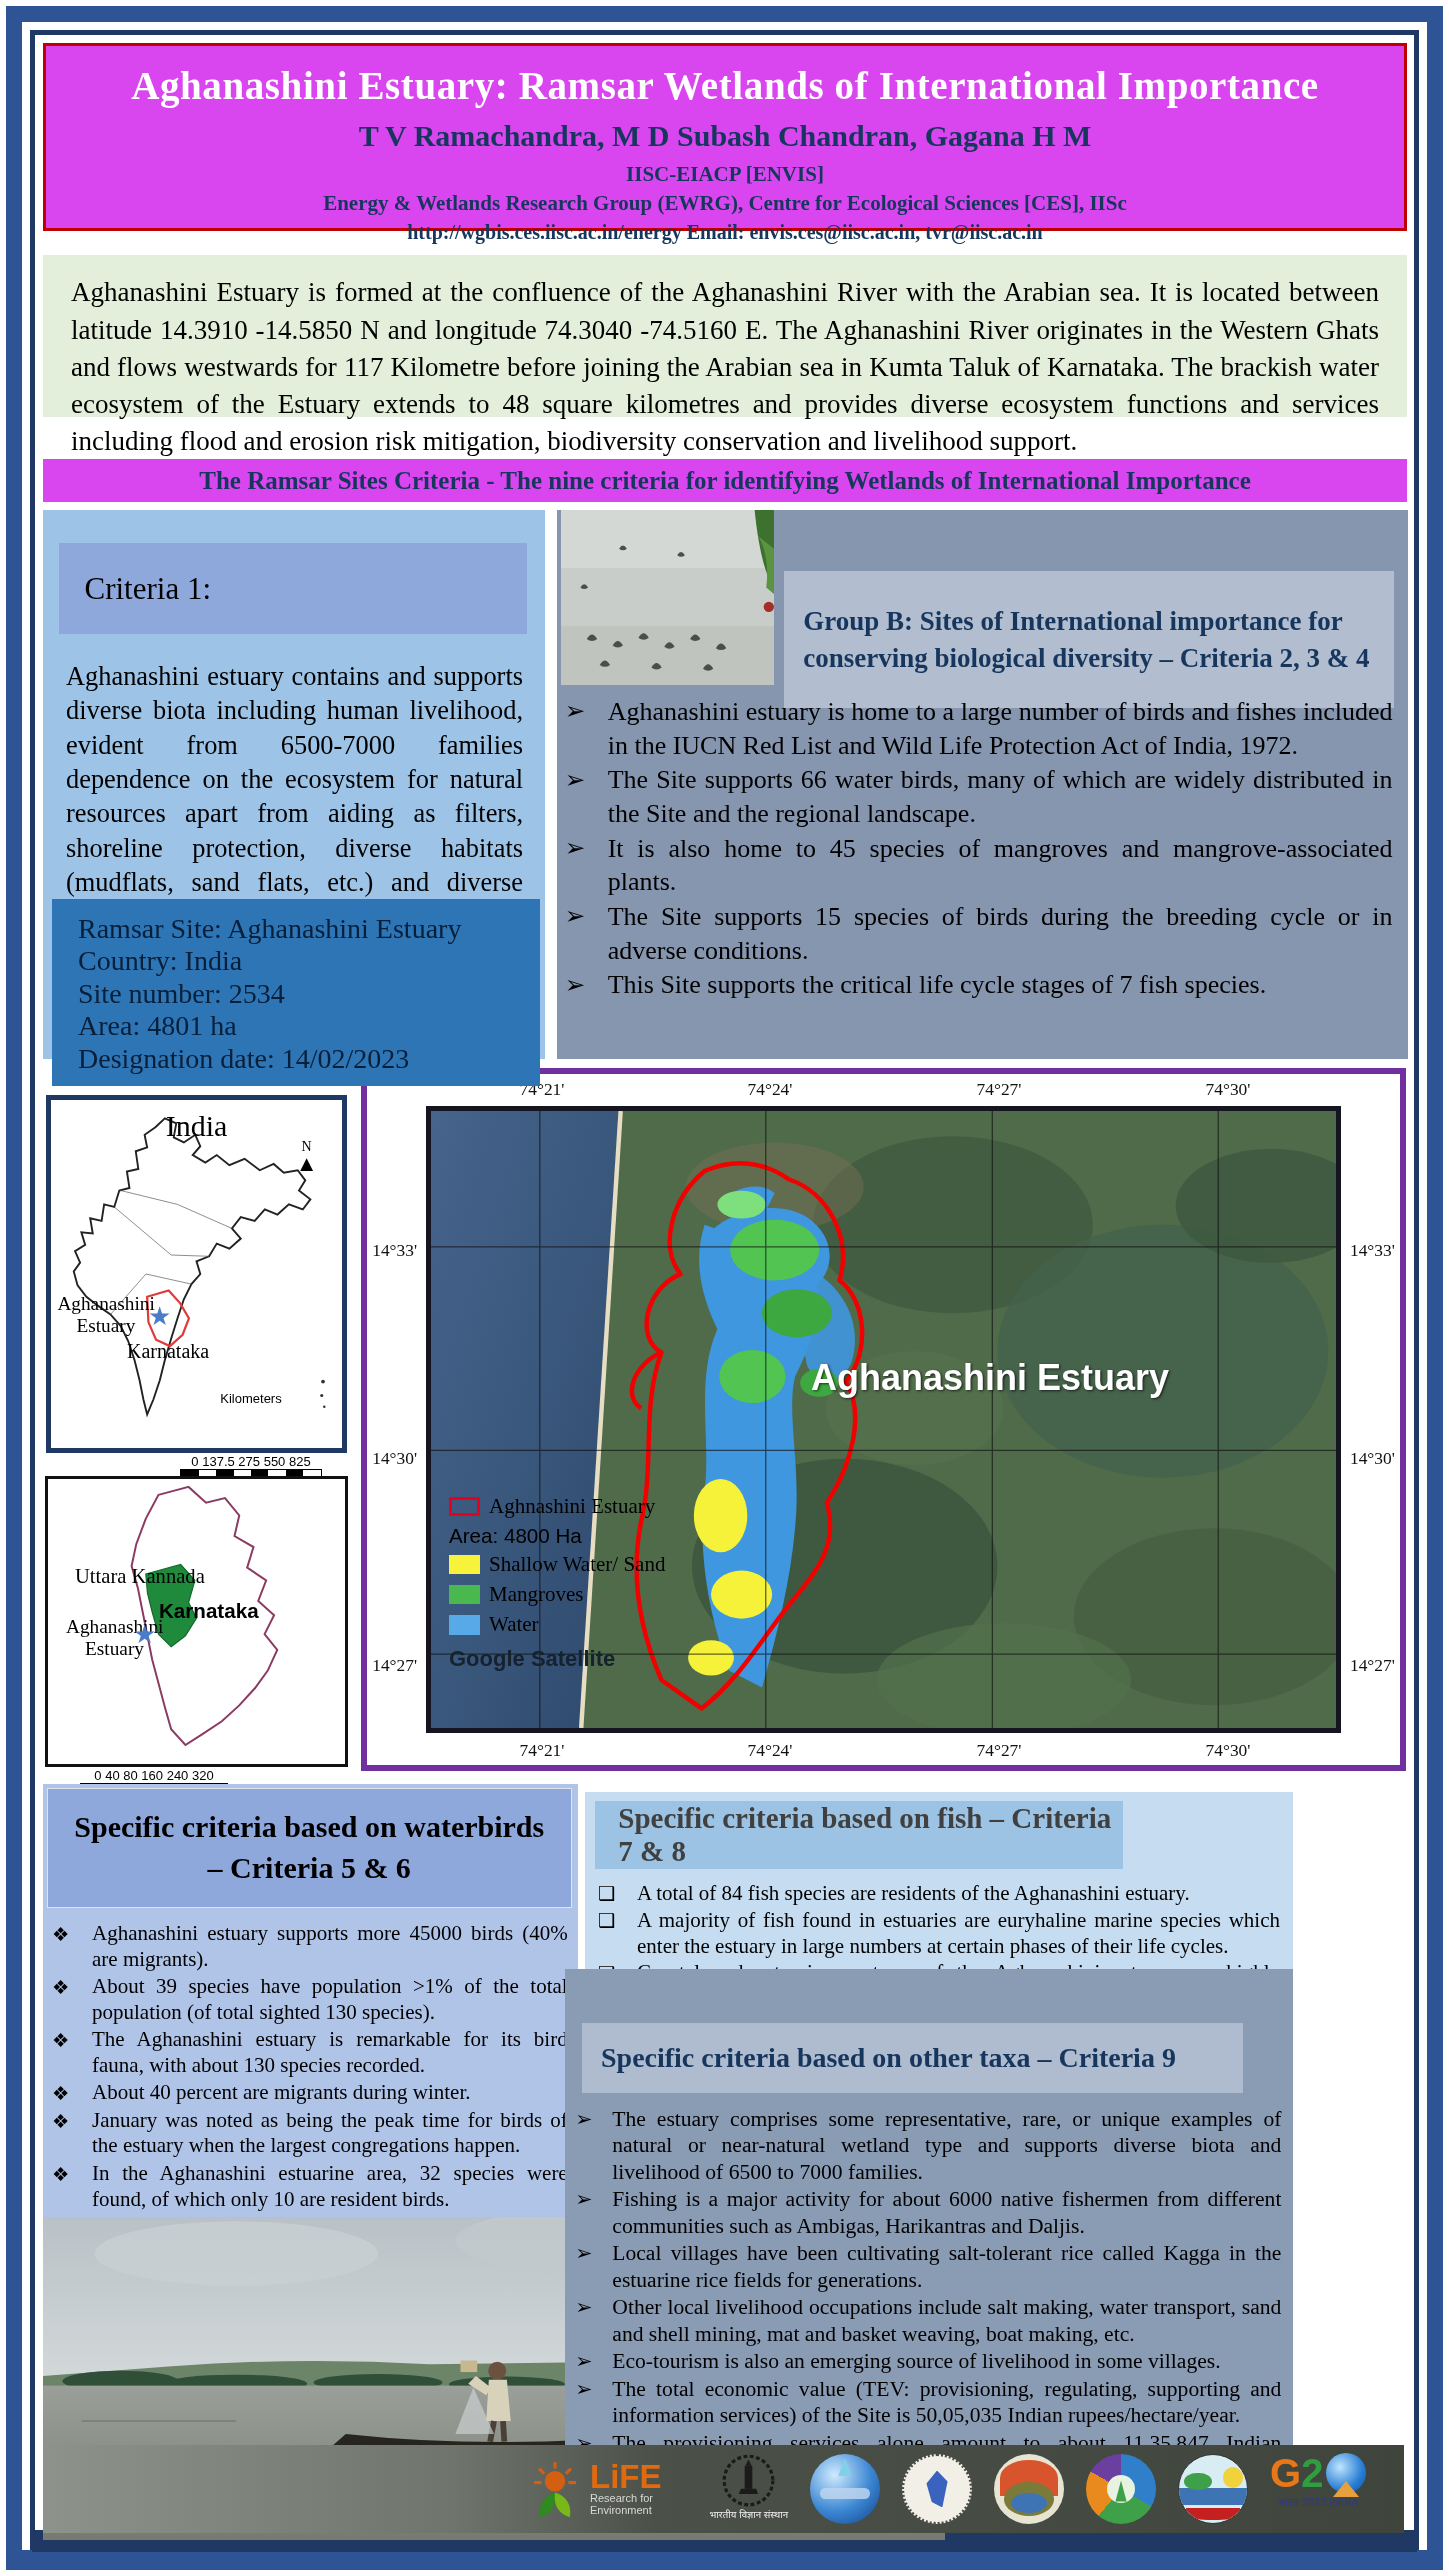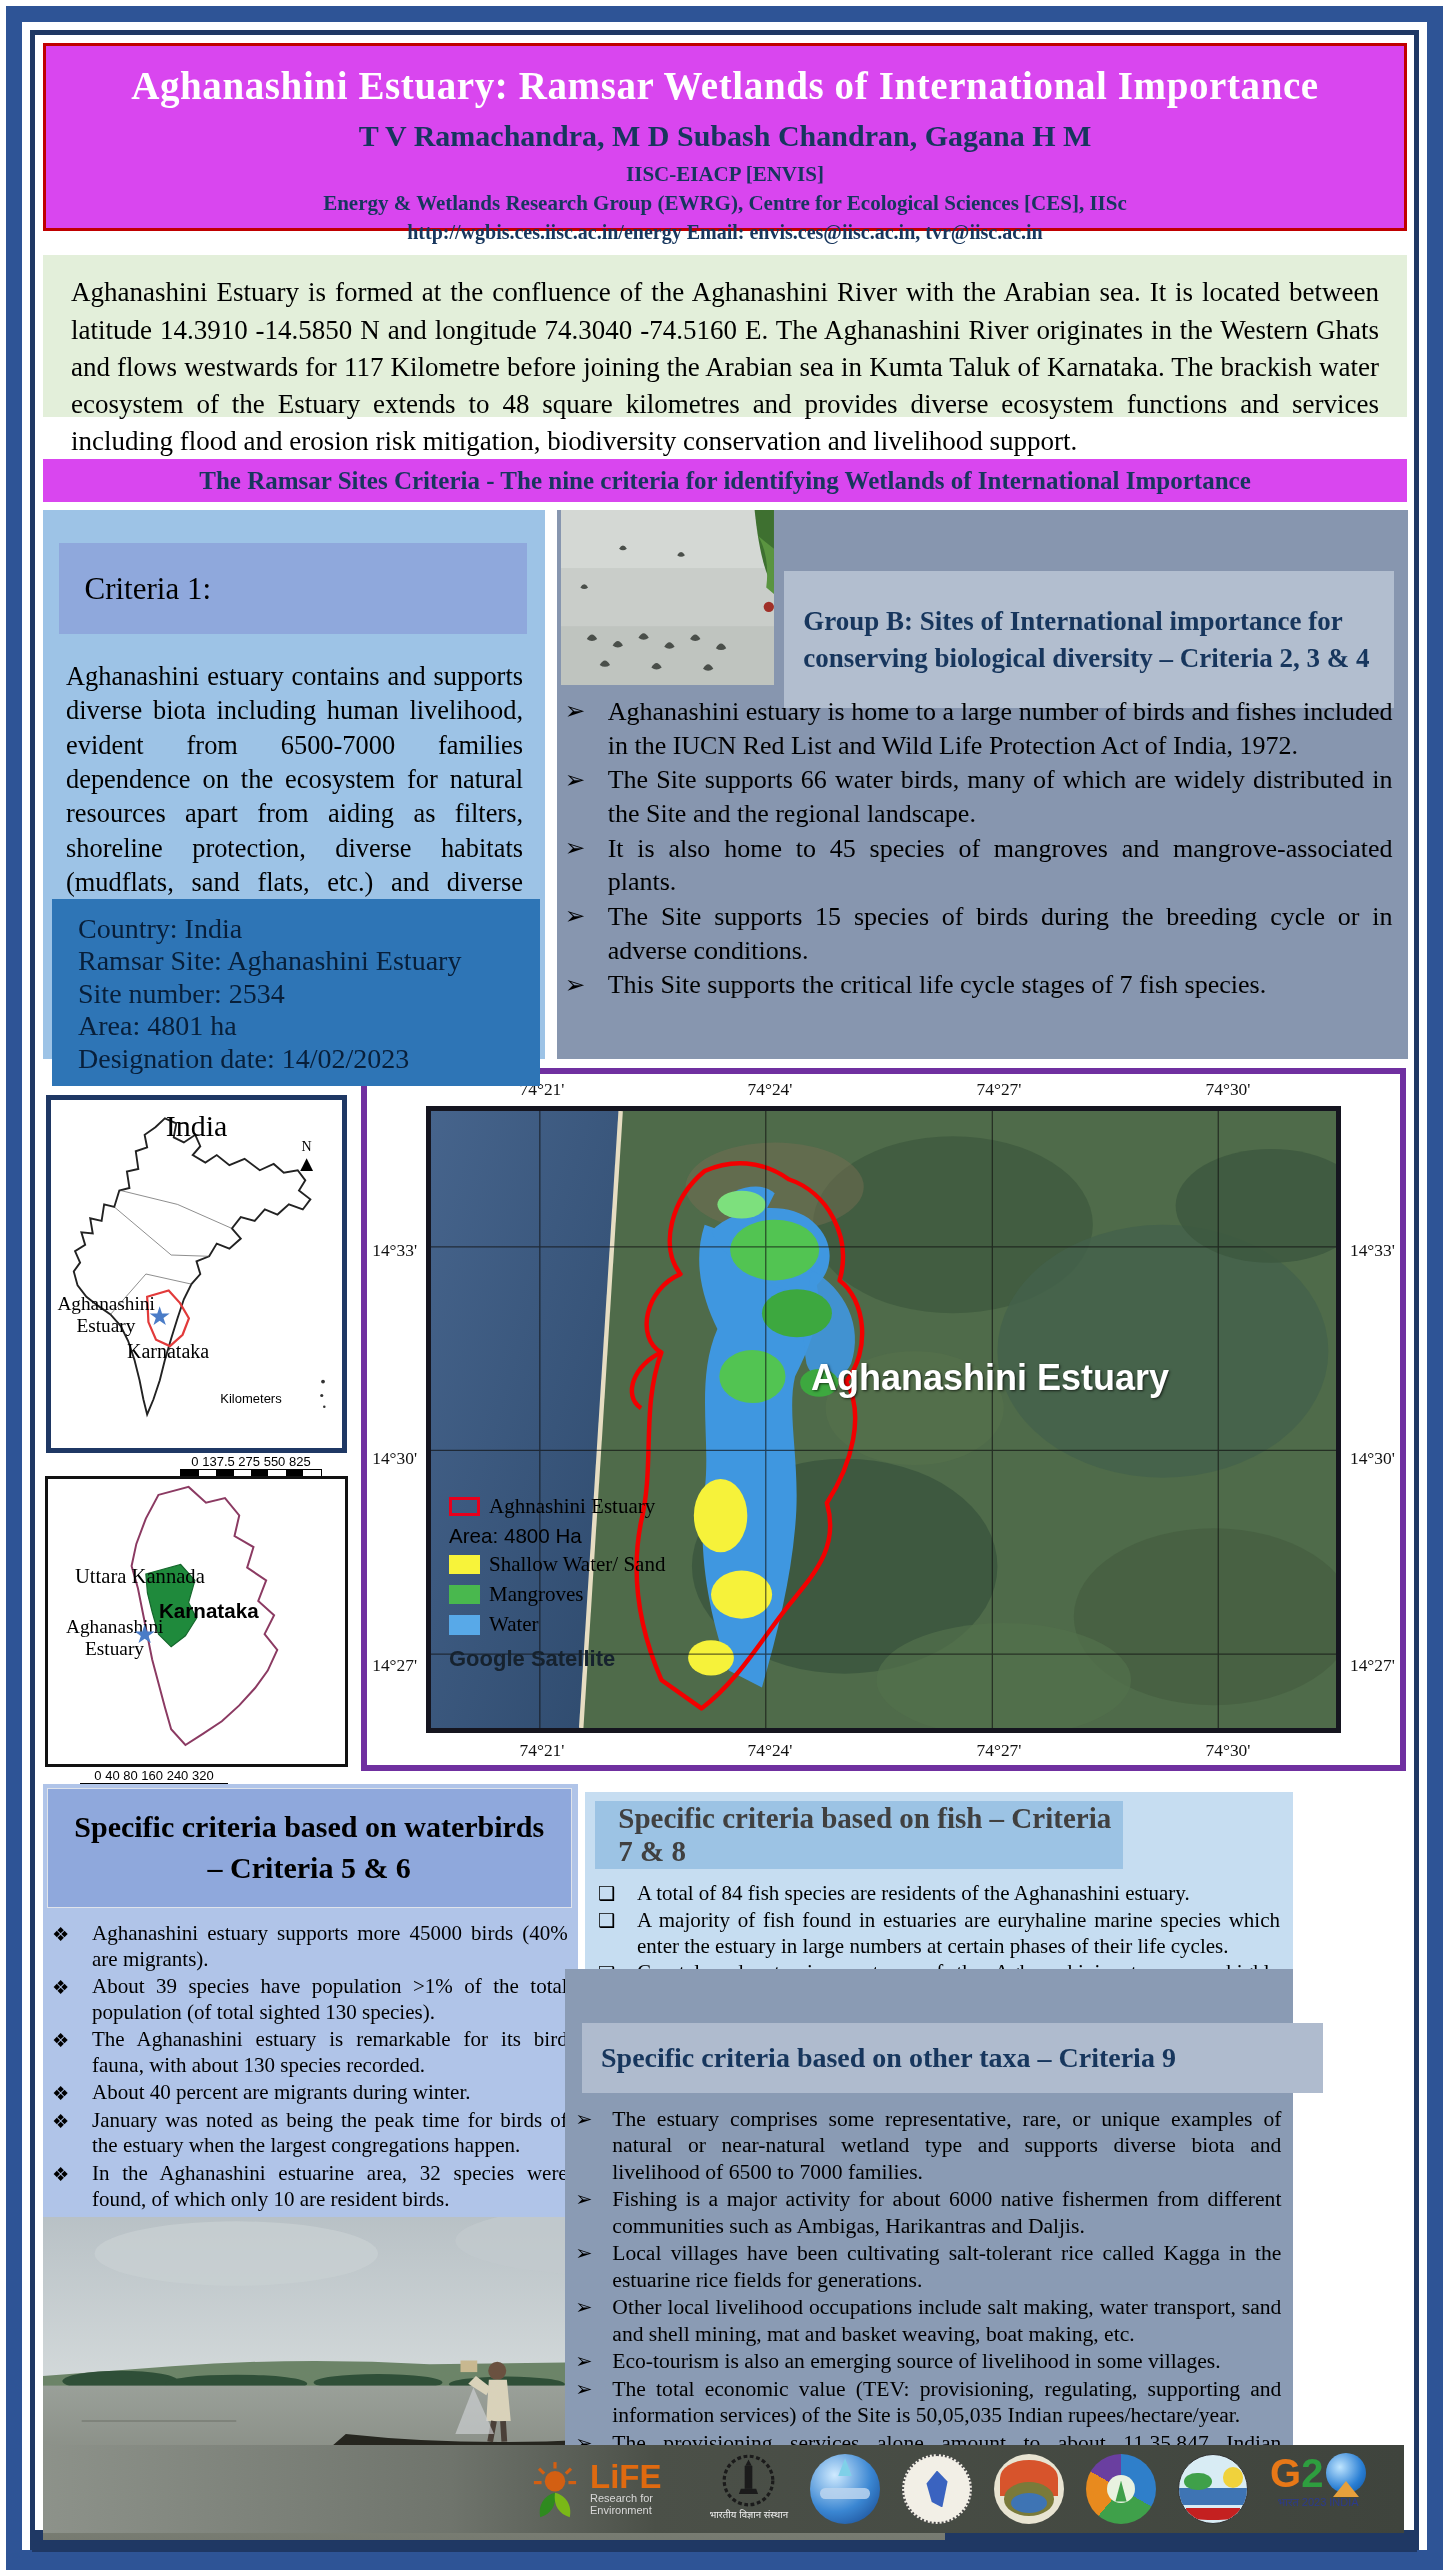--- a/index.html
+++ b/index.html
@@ -106,21 +106,21 @@
   .fish-panel { left:585px; top:1792px; width:708px; height:291px; background:#c6ddf1; z-index:6; }
   .fish-header { position:absolute; left:10.3px; top:9px; width:528px; height:68px; background:#9cc3e4;
     display:flex; align-items:center; }
   .fish-header span { font-size:29px; font-weight:bold; color:#404040; padding-left:23px; }
   .fish-bullets { position:absolute; left:13px; top:89px; right:13px; }
   .fish-bullets .bullet { display:flex; margin-bottom:1.3px; }
   .fish-bullets .g { width:39px; font-size:19.3px; flex:none; padding-top:1.3px; }
   .fish-bullets .t { flex:1; font-size:21px; line-height:1.22; text-align:justify; }
 
   .taxa-panel { left:565px; top:1969px; width:728px; height:477px; background:#8a9bb4; z-index:7; }
-  .taxa-header { position:absolute; left:16.7px; top:54px; width:741px; height:70px; background:#afbbce;
+  .taxa-header { position:absolute; left:16.7px; top:54px; width:661px; height:70px; background:#afbbce;
     display:flex; align-items:center; }
   .taxa-header span { font-size:28px; font-weight:bold; color:#17365d; padding-left:19.3px; }
   .taxa-bullets { position:absolute; left:10.3px; top:137px; right:11.6px; }
   .taxa-bullets .bullet { display:flex; margin-bottom:1.3px; }
   .taxa-bullets .g { width:37px; font-size:20.6px; flex:none; padding-top:0.6px; }
   .taxa-bullets .t { flex:1; font-size:21.6px; line-height:1.22; text-align:justify; }
 
   
   .boat-photo { left:43px; top:2202px; width:902px; height:338px; overflow:hidden; z-index:3; }
   .logos-strip { left:43px; top:2445px; width:1361px; height:88px; z-index:8;
@@ -168,22 +168,22 @@
 </div>
 
 <div class="abs left-col">
   <div class="c1-header">
     <span>Criteria 1:</span>
   </div>
   <div class="c1-body">Aghanashini estuary contains and supports diverse biota including human livelihood, evident from 6500-7000 families dependence on the ecosystem for natural resources apart from aiding as filters, shoreline protection, diverse habitats (mudflats, sand flats, etc.) and diverse micro and macro biota.</div>
 </div>
 
 <div class="abs site-box">
+  <div class="line">Ramsar Site: Aghanashini Estuary</div>
   <div class="line">Country: India</div>
-  <div class="line">Ramsar Site: Aghanashini Estuary</div>
   <div class="line">Site number: 2534</div>
   <div class="line">Area: 4801 ha</div>
   <div class="line">Designation date: 14/02/2023</div>
 </div>
 
 <div class="abs right-col">
   <div class="birds-photo">
     <svg viewBox="0 0 330 272" preserveAspectRatio="none">
       <rect x="0" y="0" width="330" height="272" fill="#c9cdc9"></rect>
       <rect x="0" y="0" width="330" height="90" fill="#d4d8d4"></rect>

